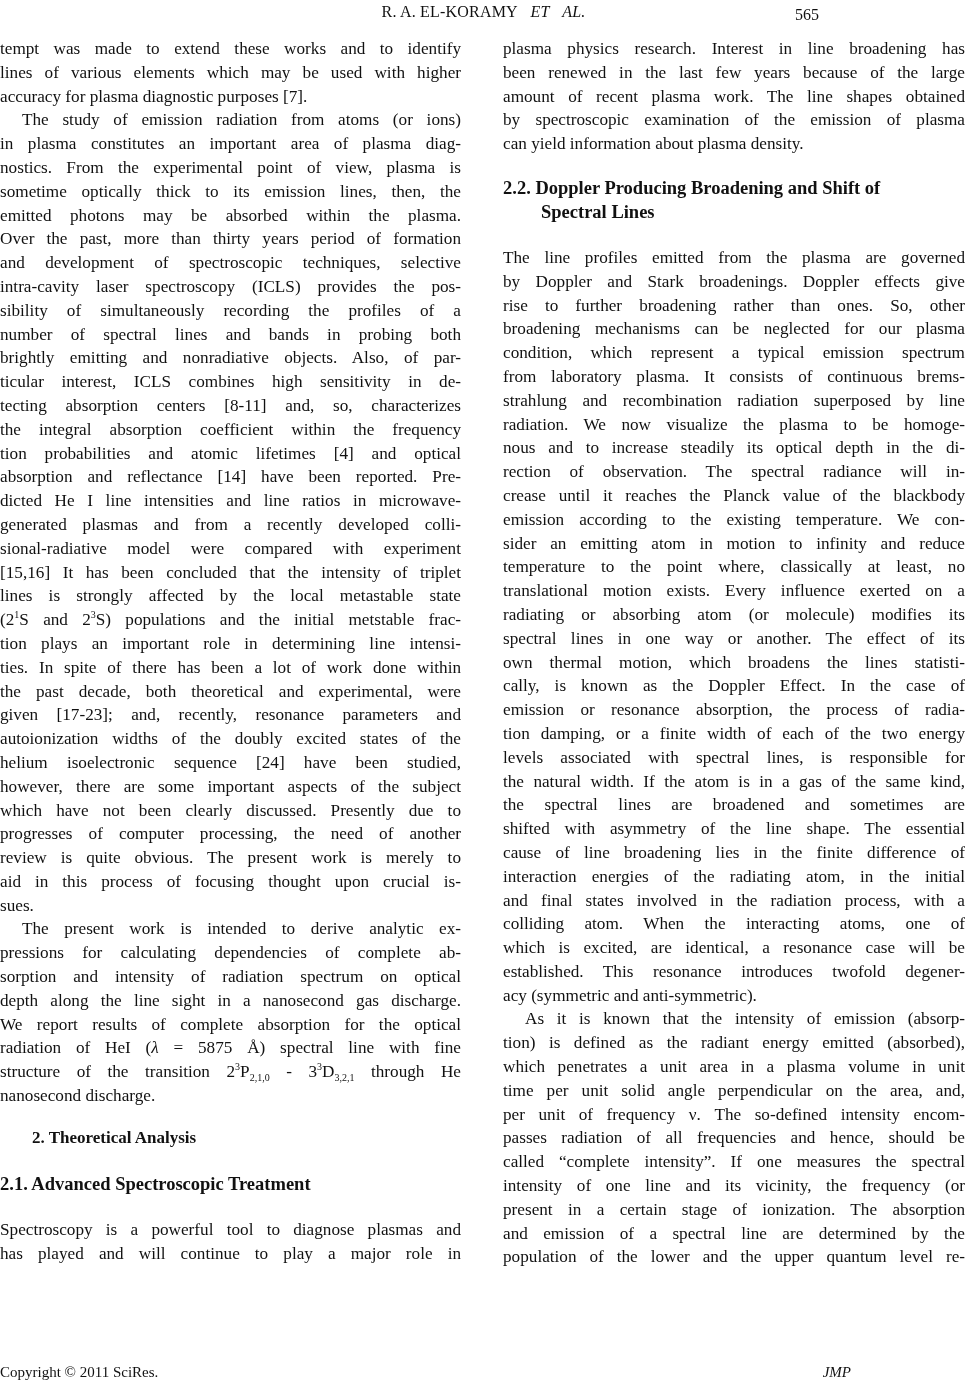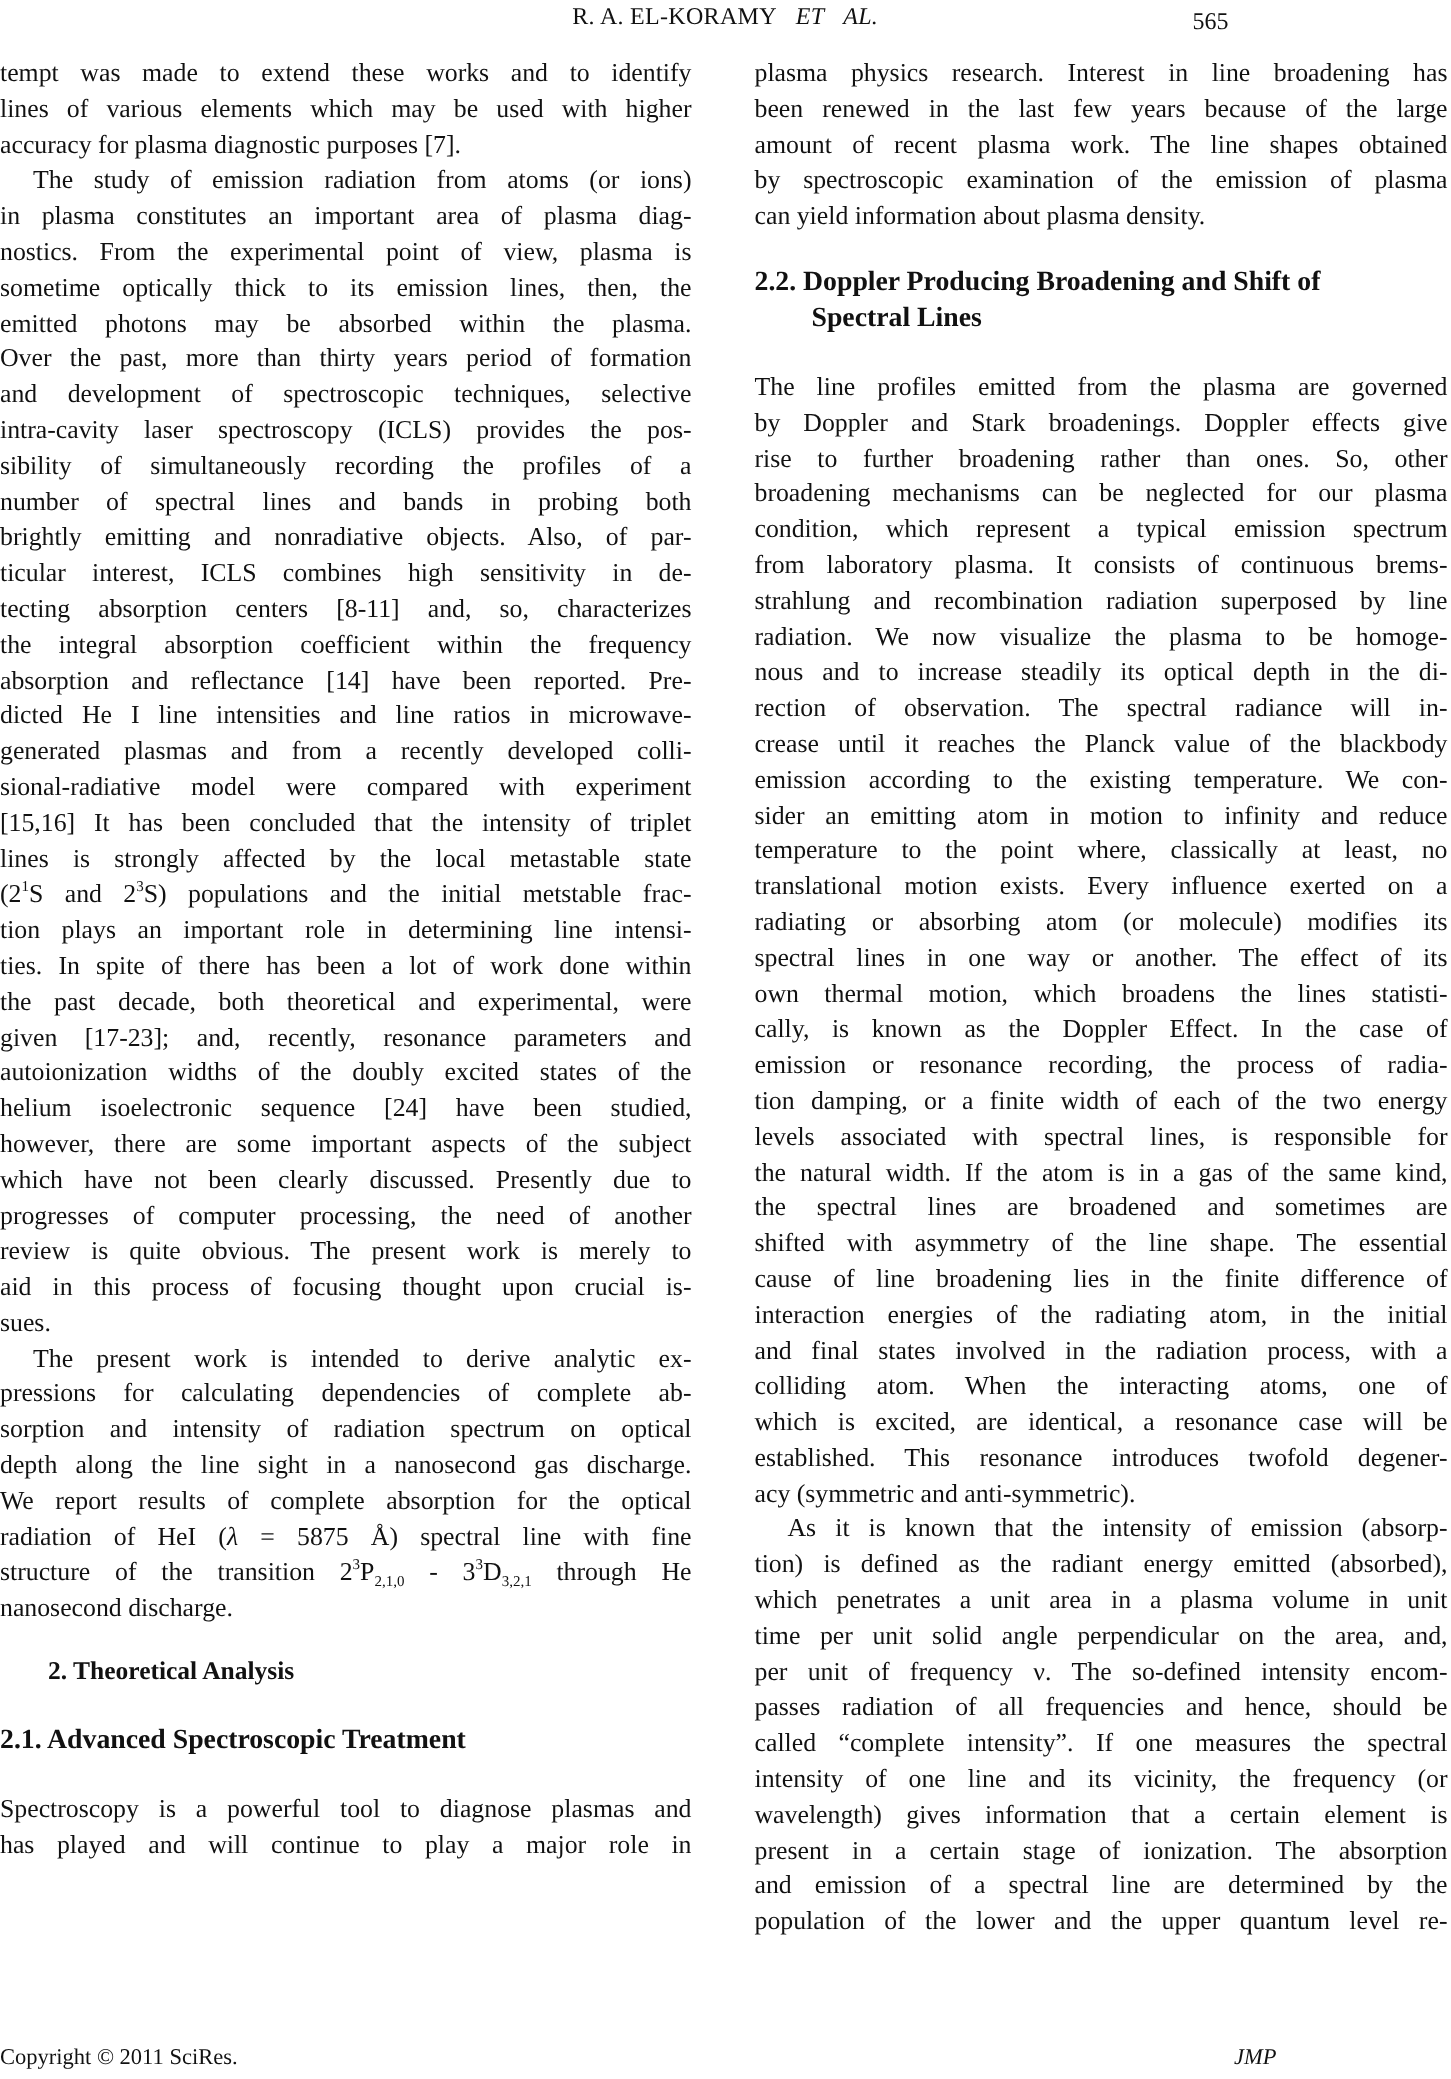--- a/index.html
+++ b/index.html
@@ -65,20 +65,21 @@
     <span class="line">emitted photons may be absorbed within the plasma.</span>
     <span class="line">Over the past, more than thirty years period of formation</span>
     <span class="line">and development of spectroscopic techniques, selective</span>
     <span class="line">intra-cavity laser spectroscopy (ICLS) provides the pos-</span>
     <span class="line">sibility of simultaneously recording the profiles of a</span>
     <span class="line">number of spectral lines and bands in probing both</span>
     <span class="line">brightly emitting and nonradiative objects. Also, of par-</span>
     <span class="line">ticular interest, ICLS combines high sensitivity in de-</span>
     <span class="line">tecting absorption centers [8-11] and, so, characterizes</span>
     <span class="line">the integral absorption coefficient within the frequency</span>
+    <span class="line">tion probabilities and atomic lifetimes [4] and optical</span>
     <span class="line">absorption and reflectance [14] have been reported. Pre-</span>
     <span class="line">dicted He I line intensities and line ratios in microwave-</span>
     <span class="line">generated plasmas and from a recently developed colli-</span>
     <span class="line">sional-radiative model were compared with experiment</span>
     <span class="line">[15,16] It has been concluded that the intensity of triplet</span>
     <span class="line">lines is strongly affected by the local metastable state</span>
     <span class="line"><span>(2</span><sup>1</sup><span>S and 2</span><sup>3</sup><span>S) populations and the initial metstable frac-</span></span>
     <span class="line">tion plays an important role in determining line intensi-</span>
     <span class="line">ties. In spite of there has been a lot of work done within</span>
     <span class="line">the past decade, both theoretical and experimental, were</span>
@@ -129,42 +130,41 @@
     <span class="line">rection of observation. The spectral radiance will in-</span>
     <span class="line">crease until it reaches the Planck value of the blackbody</span>
     <span class="line">emission according to the existing temperature. We con-</span>
     <span class="line">sider an emitting atom in motion to infinity and reduce</span>
     <span class="line">temperature to the point where, classically at least, no</span>
     <span class="line">translational motion exists. Every influence exerted on a</span>
     <span class="line">radiating or absorbing atom (or molecule) modifies its</span>
     <span class="line">spectral lines in one way or another. The effect of its</span>
     <span class="line">own thermal motion, which broadens the lines statisti-</span>
     <span class="line">cally, is known as the Doppler Effect. In the case of</span>
-    <span class="line">emission or resonance recording, the process of radia-</span>
+    <span class="line">emission or resonance absorption, the process of radia-</span>
     <span class="line">tion damping, or a finite width of each of the two energy</span>
     <span class="line">levels associated with spectral lines, is responsible for</span>
     <span class="line">the natural width. If the atom is in a gas of the same kind,</span>
     <span class="line">the spectral lines are broadened and sometimes are</span>
     <span class="line">shifted with asymmetry of the line shape. The essential</span>
     <span class="line">cause of line broadening lies in the finite difference of</span>
     <span class="line">interaction energies of the radiating atom, in the initial</span>
     <span class="line">and final states involved in the radiation process, with a</span>
     <span class="line">colliding atom. When the interacting atoms, one of</span>
     <span class="line">which is excited, are identical, a resonance case will be</span>
     <span class="line">established. This resonance introduces twofold degener-</span>
     <span class="line last">acy (symmetric and anti-symmetric).</span>
     <span class="line indent">As it is known that the intensity of emission (absorp-</span>
     <span class="line">tion) is defined as the radiant energy emitted (absorbed),</span>
     <span class="line">which penetrates a unit area in a plasma volume in unit</span>
     <span class="line">time per unit solid angle perpendicular on the area, and,</span>
     <span class="line">per unit of frequency ν. The so-defined intensity encom-</span>
     <span class="line">passes radiation of all frequencies and hence, should be</span>
     <span class="line">called “complete intensity”. If one measures the spectral</span>
     <span class="line">intensity of one line and its vicinity, the frequency (or</span>
-    <span class="line">wavelength) gives information that a certain element is</span>
     <span class="line">present in a certain stage of ionization. The absorption</span>
     <span class="line">and emission of a spectral line are determined by the</span>
     <span class="line">population of the lower and the upper quantum level re-</span>
   </div>
 
 <div class="footer">
   <span class="copy">Copyright © 2011 SciRes.</span>
   <span class="journal">JMP</span>
 </div>
 

